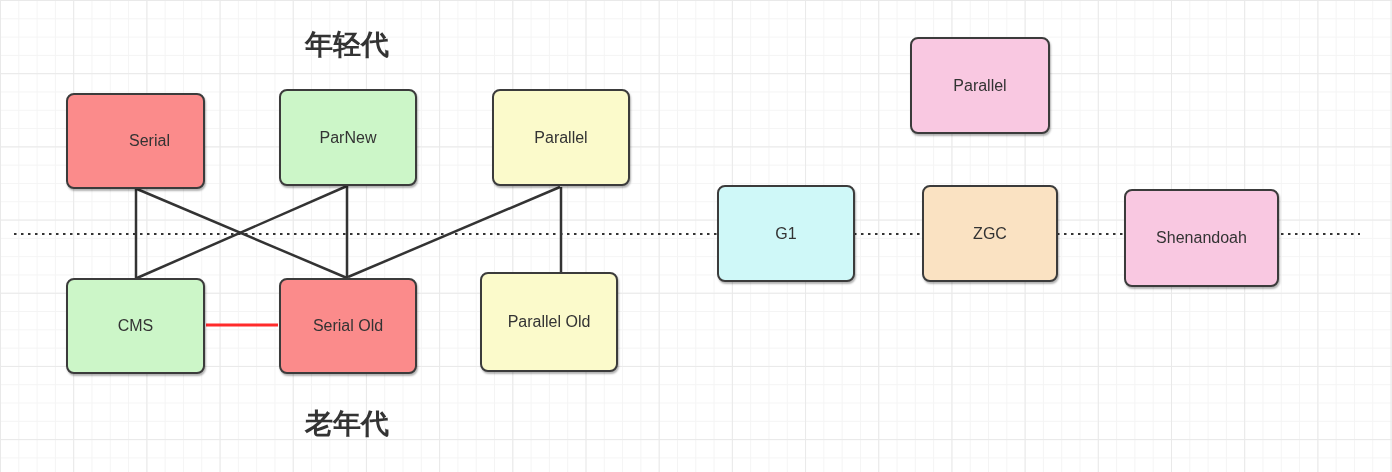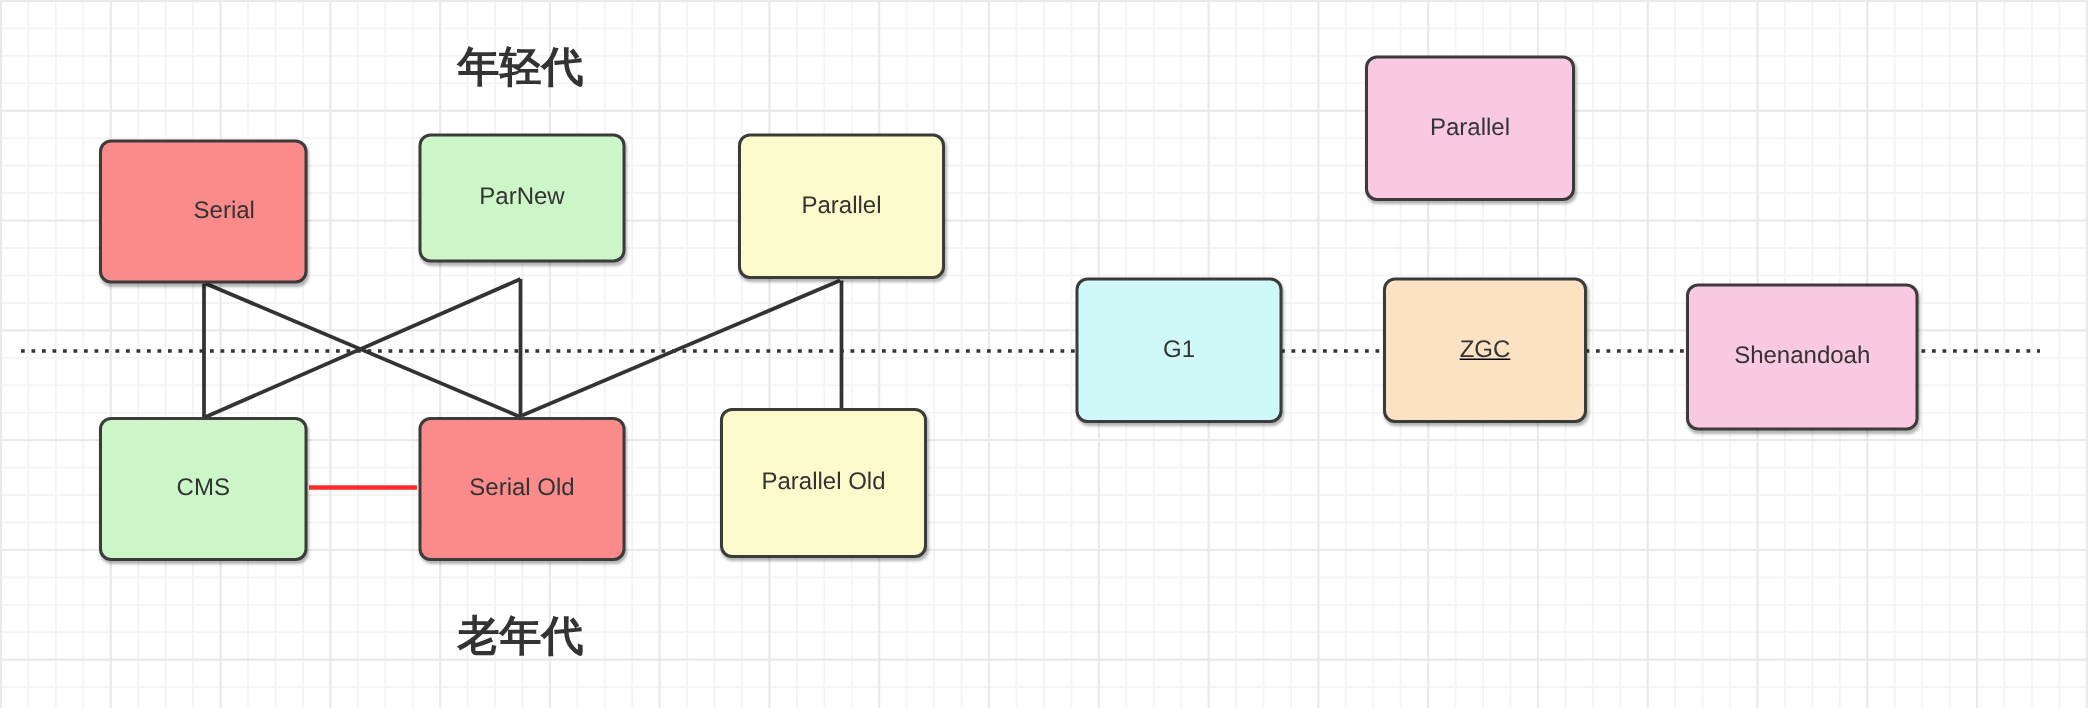--- a/index.html
+++ b/index.html
@@ -70,39 +70,39 @@
       <line x1="561" y1="187" x2="561" y2="272" stroke="#333333" stroke-width="2.5"></line>
       <line x1="206" y1="325" x2="278" y2="325" stroke="#ff2b2b" stroke-width="3"></line>
     </svg>
 
   <div class="gen-label young">年轻代</div>
 
   <div class="gen-label old">老年代</div>
 <div class="node" style="left: 66px; top: 93px; width: 139px; height: 96px; background: rgb(251, 139, 139); padding-left: 28px;">
       <span class="node-label">Serial</span>
     </div>
-    <div class="node" style="left: 279px; top: 89px; width: 138px; height: 86px; background: rgb(204, 246, 200); text-align: right;">
+    <div class="node" style="left: 279px; top: 89px; width: 138px; height: 97px; background: rgb(204, 246, 200); text-align: right;">
       <span class="node-label">ParNew</span>
     </div>
     <div class="node" style="left: 492px; top: 89px; width: 138px; height: 97px; background: rgb(251, 250, 203);">
       <span class="node-label">Parallel</span>
     </div>
     <div class="node" style="left: 66px; top: 278px; width: 139px; height: 96px; background: rgb(204, 246, 200);">
       <span class="node-label">CMS</span>
     </div>
     <div class="node" style="left: 279px; top: 278px; width: 138px; height: 96px; background: rgb(251, 139, 139);">
       <span class="node-label">Serial Old</span>
     </div>
     <div class="node" style="left: 480px; top: 272px; width: 138px; height: 100px; background: rgb(251, 250, 203);">
       <span class="node-label">Parallel Old</span>
     </div>
     <div class="node" style="left: 717px; top: 185px; width: 138px; height: 97px; background: rgb(207, 248, 248);">
       <span class="node-label">G1</span>
     </div>
-    <div class="node" style="left: 922px; top: 185px; width: 136px; height: 97px; background: rgb(250, 226, 194); text-decoration: underline;">
+    <div class="node" style="left: 922px; top: 185px; width: 136px; height: 97px; background: rgb(250, 226, 194);">
       <span class="node-label">ZGC</span>
     </div>
     <div class="node" style="left: 1124px; top: 189px; width: 155px; height: 98px; background: rgb(249, 200, 225); text-align: right;">
       <span class="node-label">Shenandoah</span>
     </div>
     <div class="node" style="left: 910px; top: 37px; width: 140px; height: 97px; background: rgb(249, 200, 225);">
       <span class="node-label">Parallel</span>
     </div>
   </div>
 

